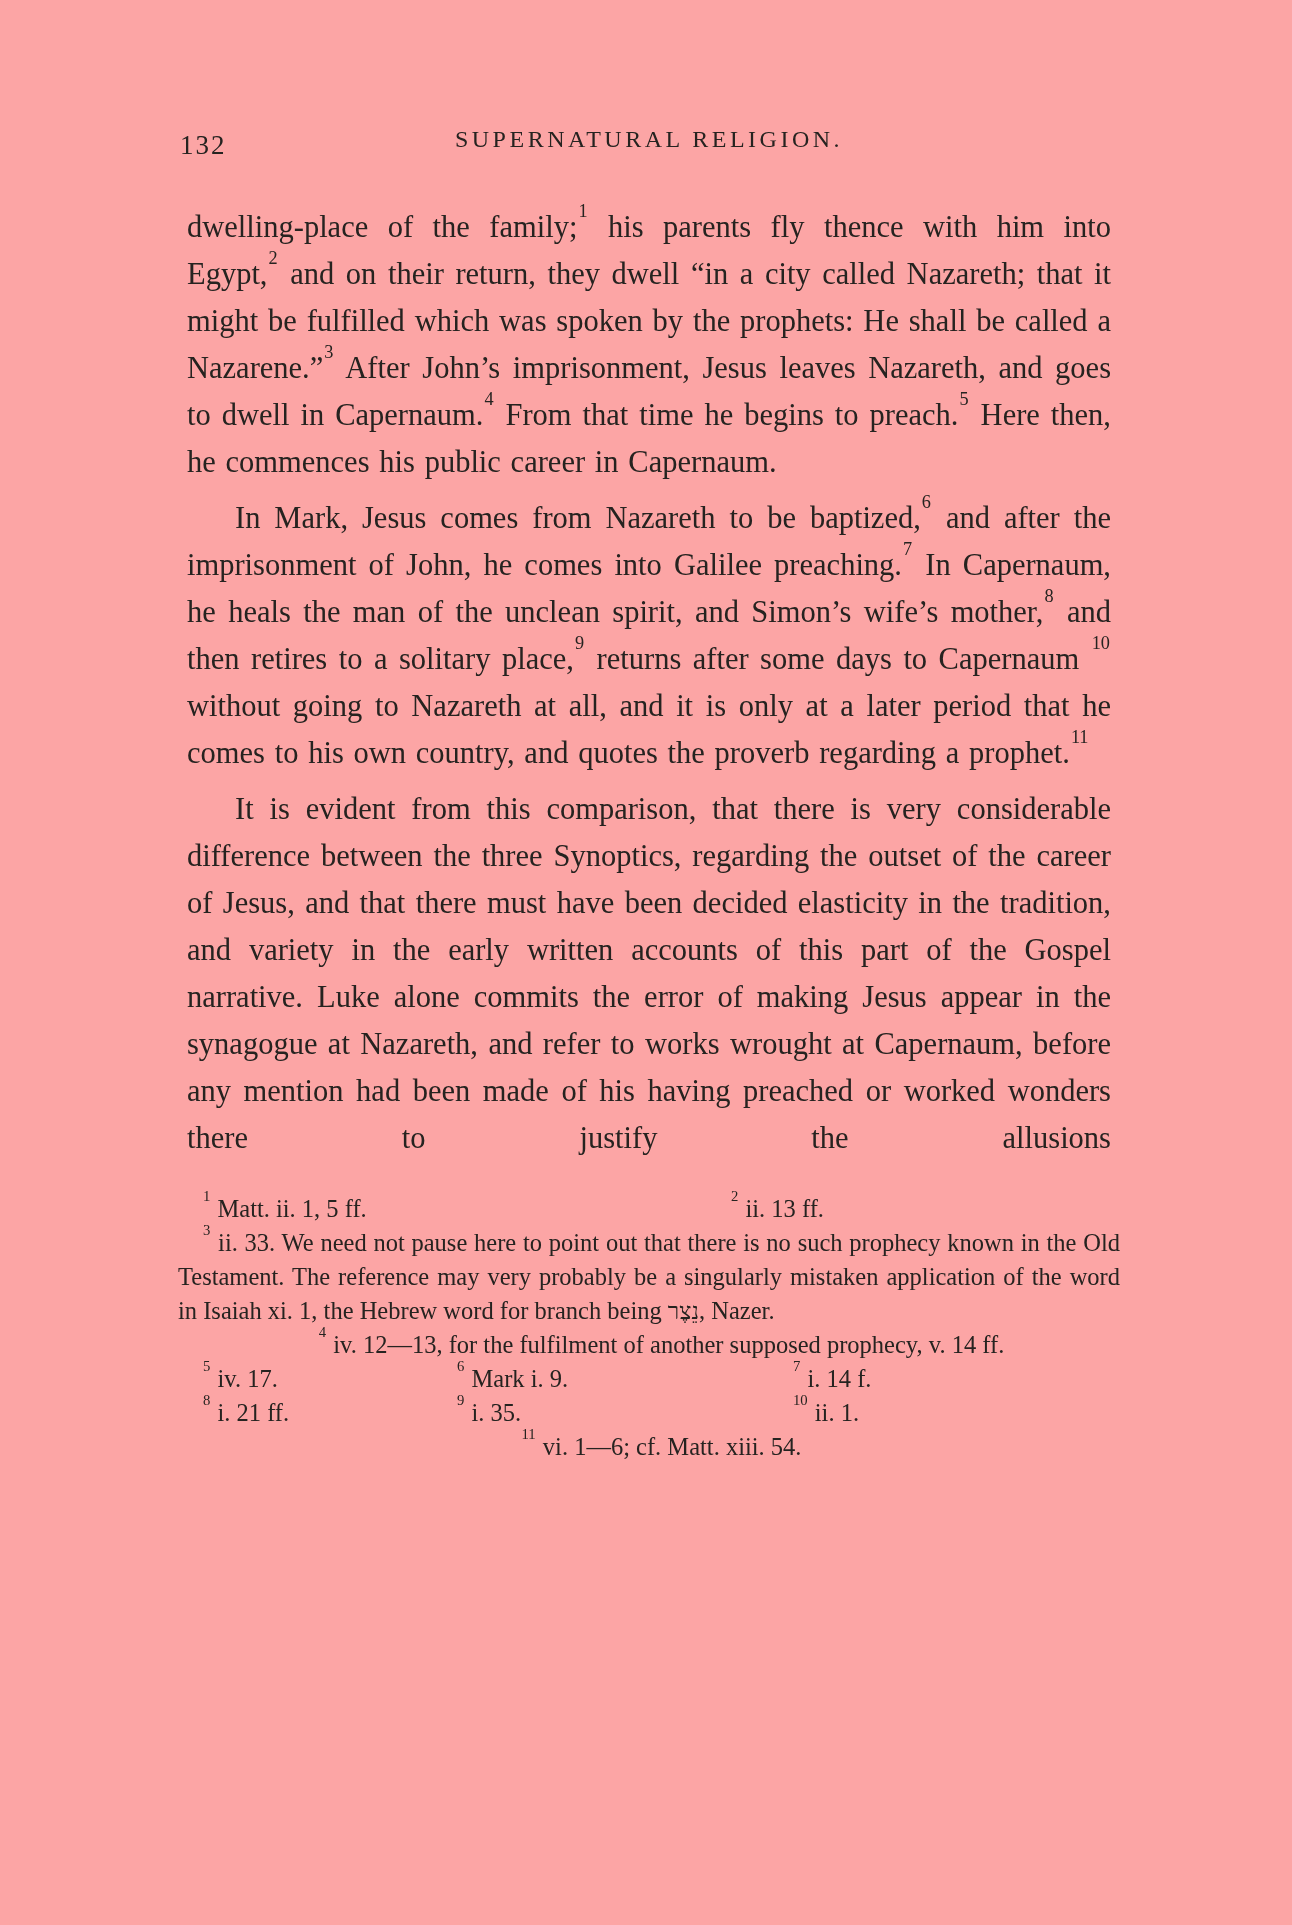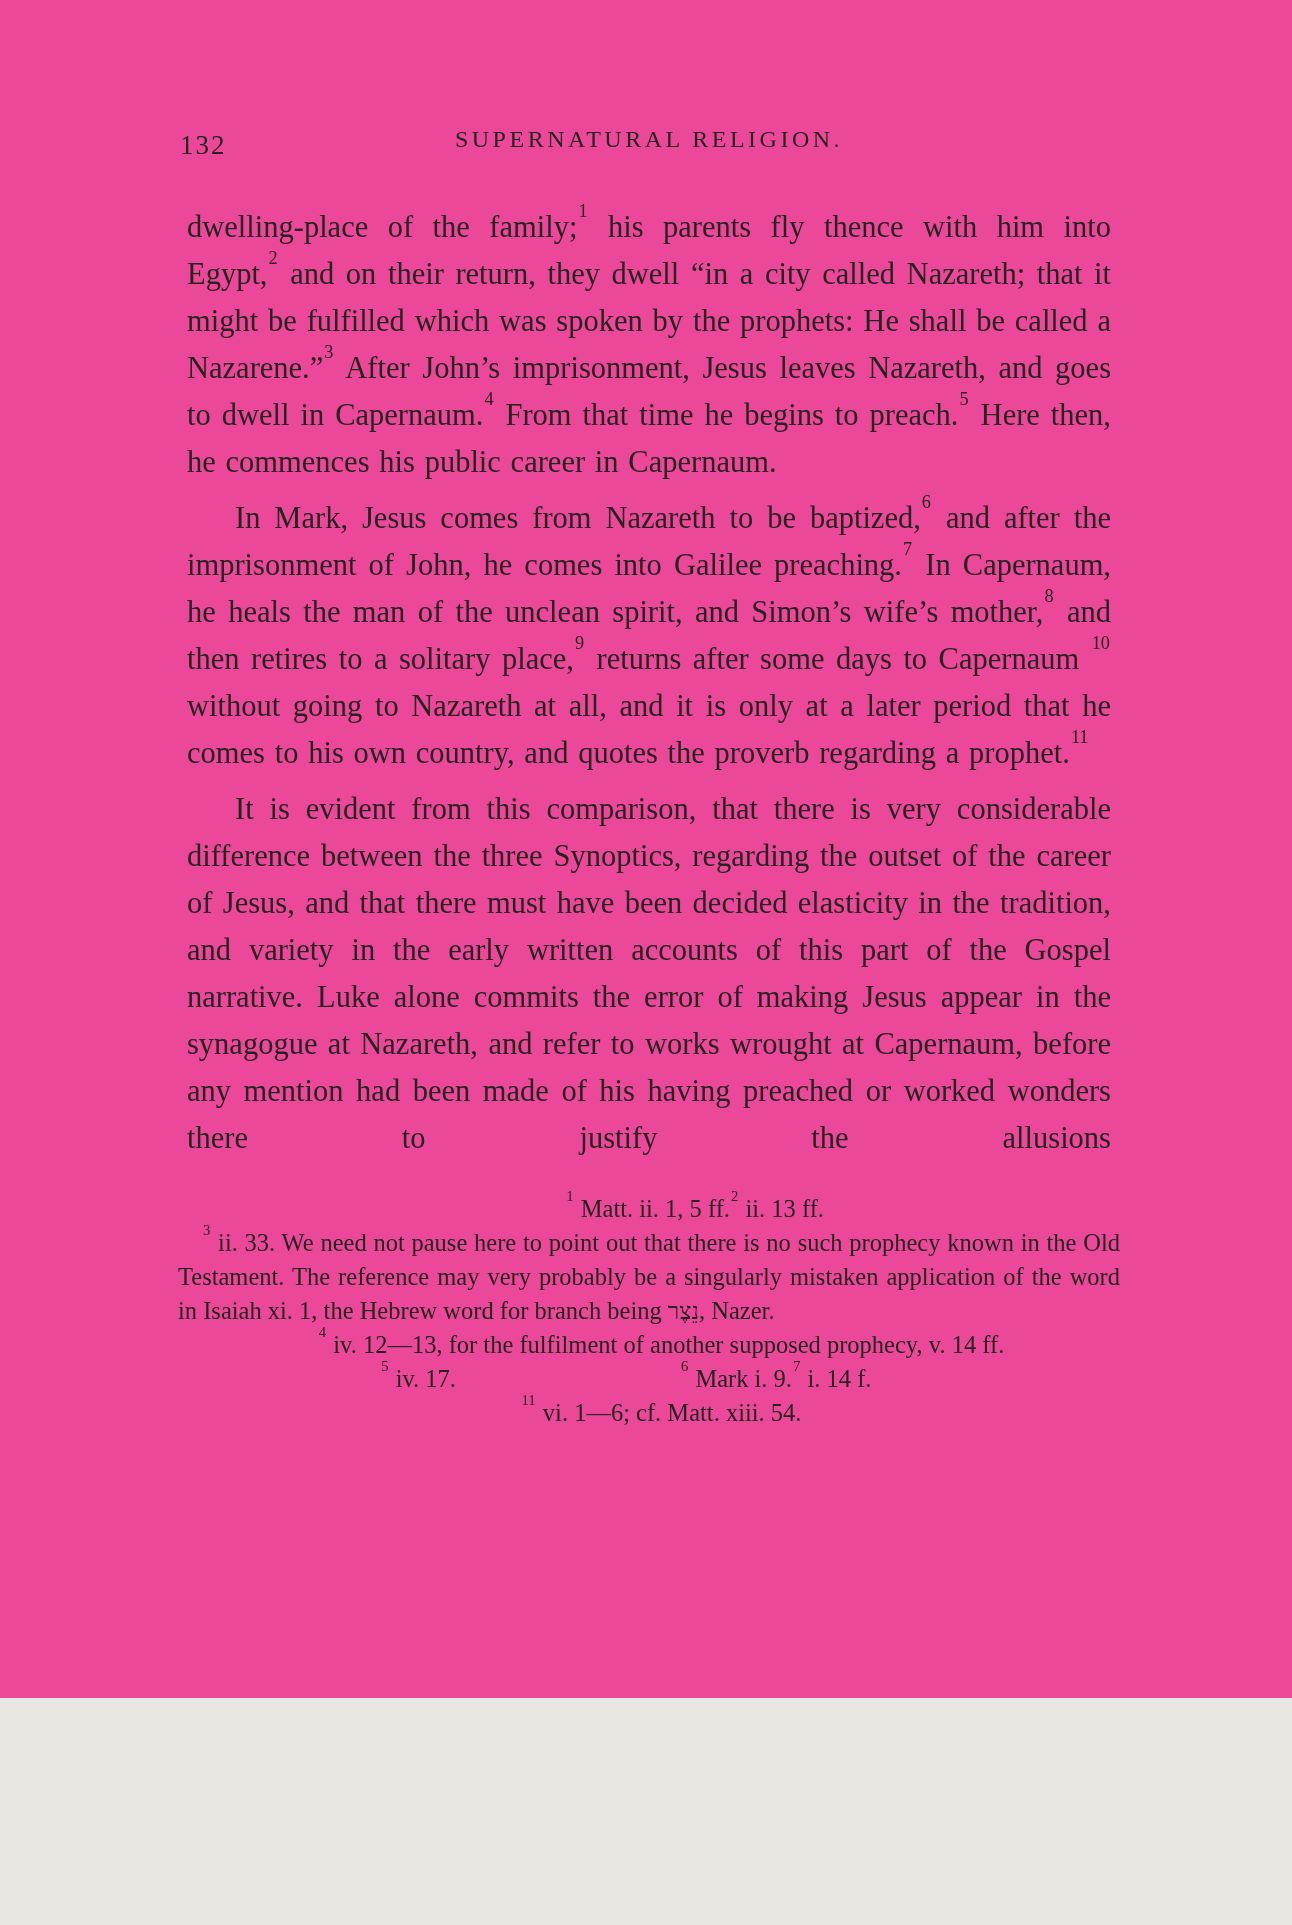--- a/index.html
+++ b/index.html
@@ -1,22 +1,22 @@
 <!DOCTYPE html>
 <html><head>
 <meta charset="utf-8">
 <style>
   * { margin: 0; padding: 0; box-sizing: border-box; }
   html, body { background: #e9e7e2; }
   body { width: 1292px; font-family: "Liberation Serif", "DejaVu Serif", serif; }
 
   .page {
     width: 1292px;
-    height: 1698px;
-    background: #ec4899;
+    height: 1925px;
+    background: #fca5a5;
     color: #262320;
     position: relative;
     overflow: hidden;
     padding: 126px 172px 0 178px;
   }
 
   .pagehead { position: relative; height: 46px; margin-bottom: 32px; }
   .page-number {
     position: absolute; left: 2px; top: 4px;
     font-size: 27px; letter-spacing: 2px;
@@ -46,21 +46,21 @@
   }
 
   .footnotes {
     margin-top: 30px;
     font-size: 24.5px;
     line-height: 34px;
   }
   .fn-para { text-align: justify; text-indent: 24px; }
   .fn-para.single { text-align: center; text-indent: 24px; }
   .fn-row { display: flex; padding-left: 24px; }
-  .fn-cell { display: block; text-align: right; }
+  .fn-cell { display: block; }
   .cols2 .fn-cell:first-child { width: 528px; }
   .cols3 .fn-cell:nth-child(1) { width: 254px; }
   .cols3 .fn-cell:nth-child(2) { width: 336px; }
 
   .hebrew {
     font-family: Liberation Serif, serif;
     font-size: 0.95em;
   }
 </style>
 </head>
@@ -83,15 +83,20 @@
         <span class="fn-cell"><sup class="fnref">1</sup> Matt. ii. 1, 5 ff.</span>
         <span class="fn-cell"><sup class="fnref">2</sup> ii. 13 ff.</span>
       </div>
       <p class="fn-para"><sup class="fnref">3</sup> ii. 33. We need not pause here to point out that there is no such prophecy known in the Old Testament. The reference may very probably be a singularly mistaken application of the word in Isaiah xi. 1, the Hebrew word for branch being <span class="hebrew">נֵצֶר</span>, Nazer.</p>
       <p class="fn-para single"><sup class="fnref">4</sup> iv. 12—13, for the fulfilment of another supposed prophecy, v. 14 ff.</p>
       <div class="fn-row cols3">
         <span class="fn-cell"><sup class="fnref">5</sup> iv. 17.</span>
         <span class="fn-cell"><sup class="fnref">6</sup> Mark i. 9.</span>
         <span class="fn-cell"><sup class="fnref">7</sup> i. 14 f.</span>
       </div>
+      <div class="fn-row cols3">
+        <span class="fn-cell"><sup class="fnref">8</sup> i. 21 ff.</span>
+        <span class="fn-cell"><sup class="fnref">9</sup> i. 35.</span>
+        <span class="fn-cell"><sup class="fnref">10</sup> ii. 1.</span>
+      </div>
       <p class="fn-para single"><sup class="fnref">11</sup> vi. 1—6; cf. Matt. xiii. 54.</p>
     </div>
 </div>
 
 </body></html>

